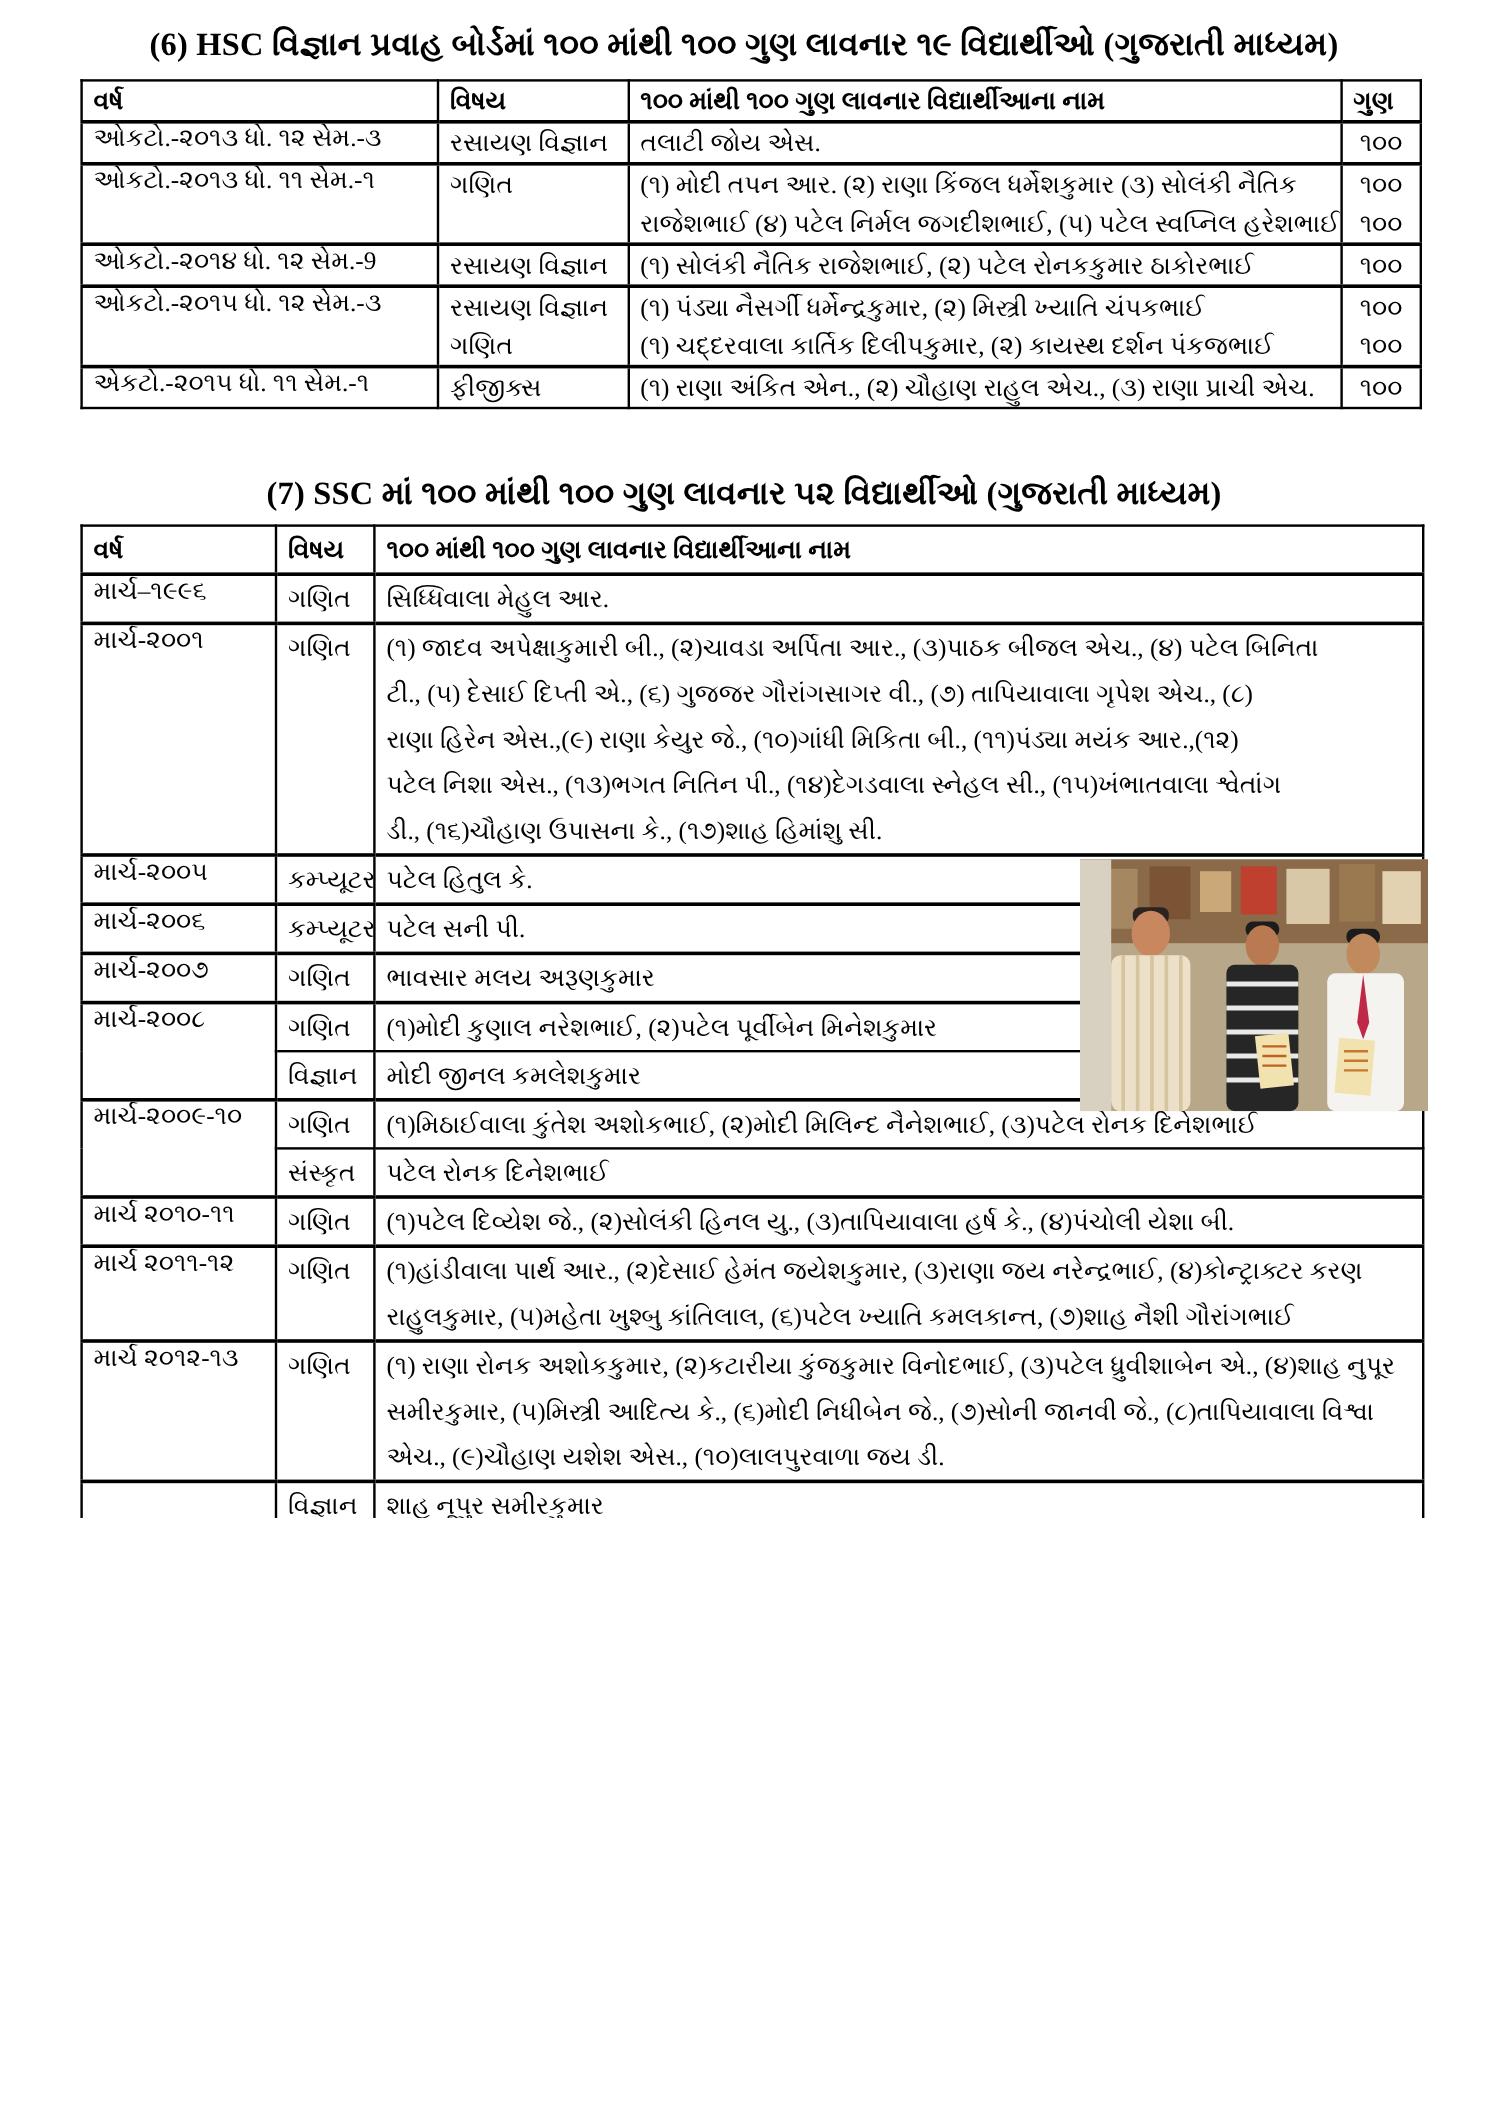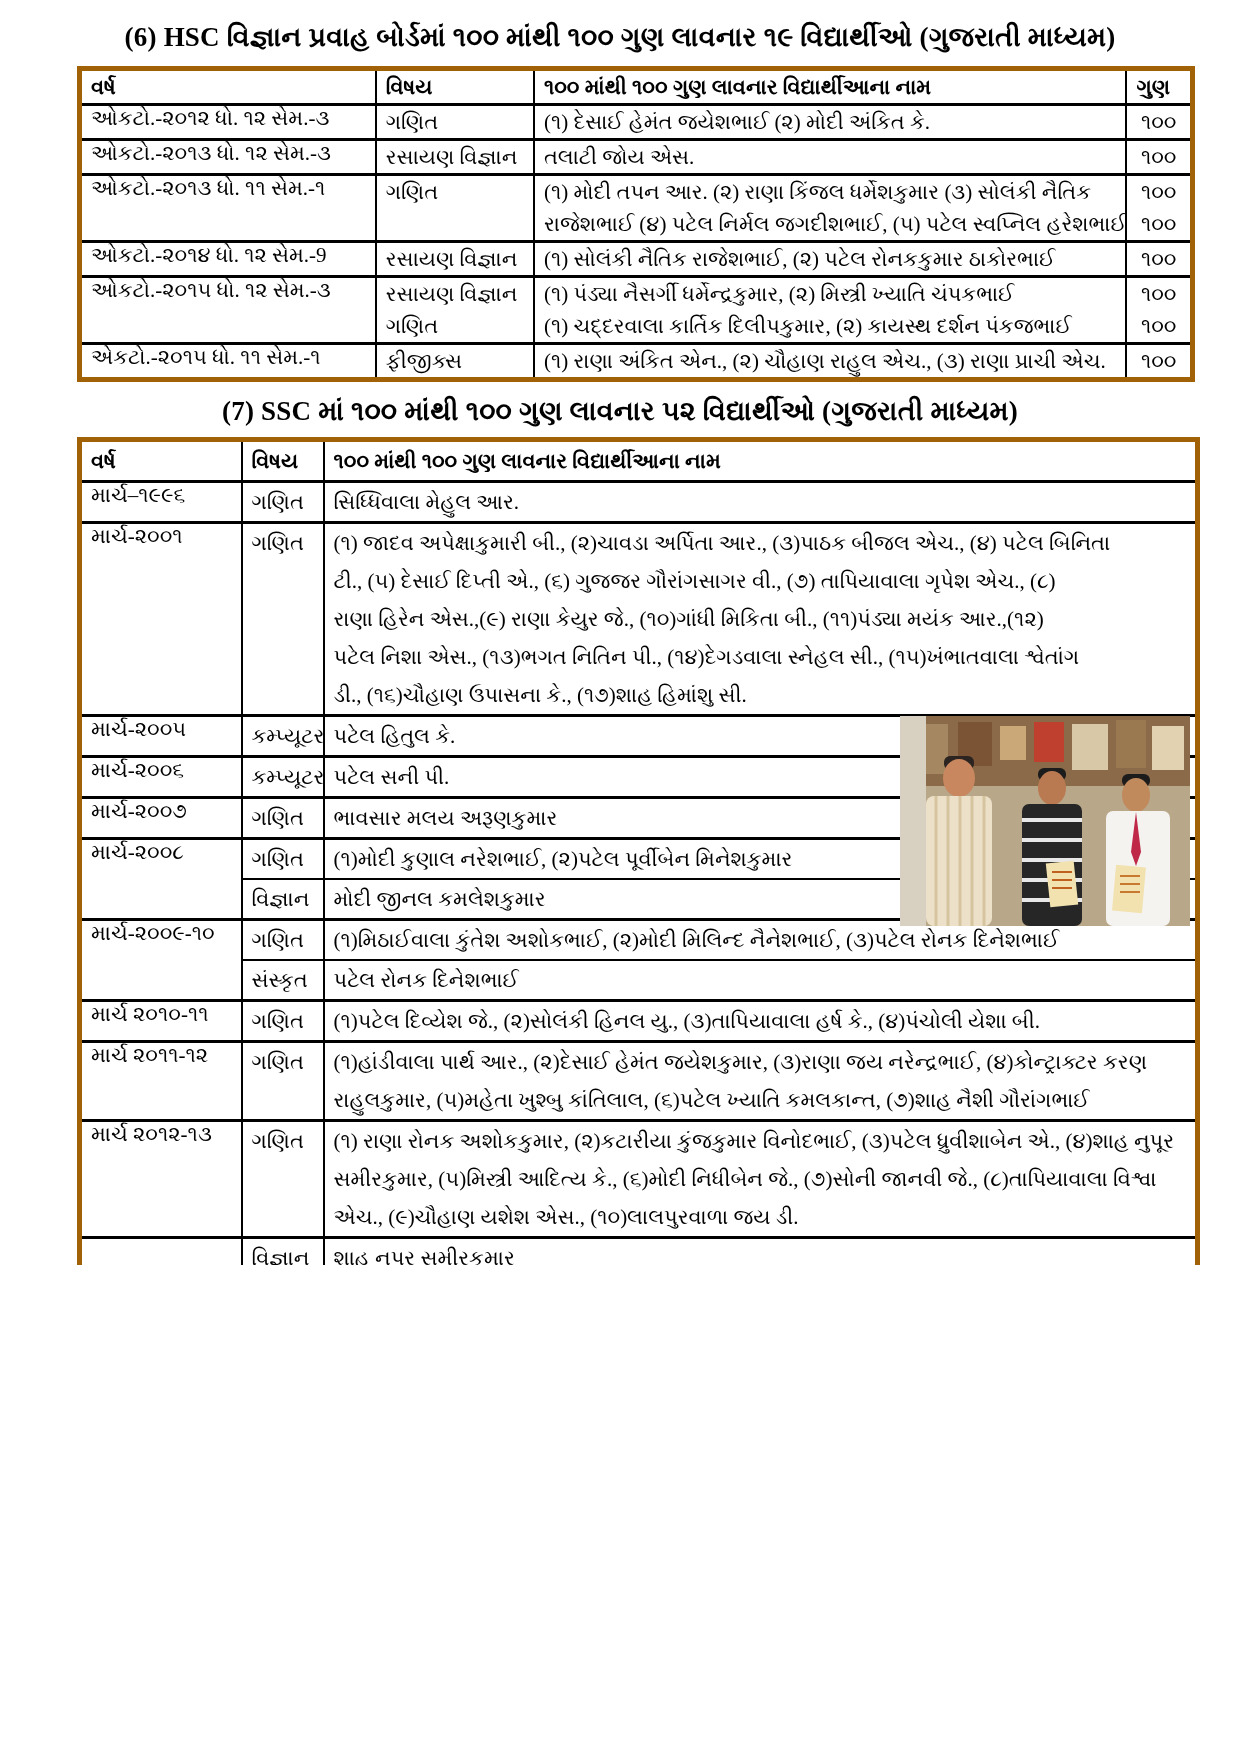--- a/index.html
+++ b/index.html
@@ -2,22 +2,22 @@
 <html><head>
 <meta charset="utf-8">
 <style>
   html,body{margin:0;padding:0;background:#ffffff;}
   .page{position:relative;width:1240px;height:1265px;background:#fff;overflow:hidden;
         font-family:"Liberation Serif","DejaVu Serif",serif;color:#000;}
   .doc-title{position:absolute;left:0;width:100%;text-align:center;
              font-size:27px;font-weight:bold;letter-spacing:.2px;}
   #hsc-title{top:22px;}
   #ssc-title{top:396px;}
-  table.data{position:absolute;left:77px;width:1118px;border-collapse:collapse;
-             table-layout:fixed;border:5px solid #a16207;}
+  table.data{position:absolute;left:67px;width:1118px;border-collapse:collapse;
+             table-layout:fixed;border:2px solid #a16207;}
   #hsc-table{top:66px;}
   #ssc-table{top:437px;}
   table.data th,table.data td{border:2px solid #000;padding:0 9px;vertical-align:top;
              font-size:21px;font-weight:normal;text-align:left;overflow:hidden;}
   #hsc-table .ln{height:32px;line-height:32px;white-space:nowrap;}
   #ssc-table .ln{height:38px;line-height:38px;white-space:nowrap;}
   #hsc-table th{height:32px;line-height:32px;font-weight:bold;}
   #ssc-table th{height:38px;line-height:38px;font-weight:bold;}
   td.marks,th.marks{text-align:center;}
   tr.group-start td{border-top:3px solid #000;}
@@ -49,32 +49,20 @@
     <thead>
       <tr>
         <th>વર્ષ</th>
         <th>વિષય</th>
         <th>૧૦૦ માંથી ૧૦૦ ગુણ લાવનાર વિદ્યાર્થીઆના નામ</th>
         <th class="marks">ગુણ</th>
       </tr>
     </thead>
     <tbody id="hsc-body">
         <tr class="group-start">
-          <td>ઓકટો.-૨૦૧૨ ધો. ૧૨ સેમ.-૩</td>
-          <td>
-            <div class="ln">ગણિત</div>
-          </td>
-          <td>
-            <div class="ln">(૧) દેસાઈ હેમંત જયેશભાઈ (૨) મોદી અંકિત કે.</div>
-          </td>
-          <td class="marks">
-            <div class="ln" style="text-align: center;">૧૦૦</div>
-          </td>
-        </tr>
-        <tr class="group-start">
           <td>ઓકટો.-૨૦૧૩ ધો. ૧૨ સેમ.-૩</td>
           <td>
             <div class="ln">રસાયણ વિજ્ઞાન</div>
           </td>
           <td>
             <div class="ln">તલાટી જોય એસ.</div>
           </td>
           <td class="marks">
             <div class="ln" style="text-align: center;">૧૦૦</div>
           </td>

